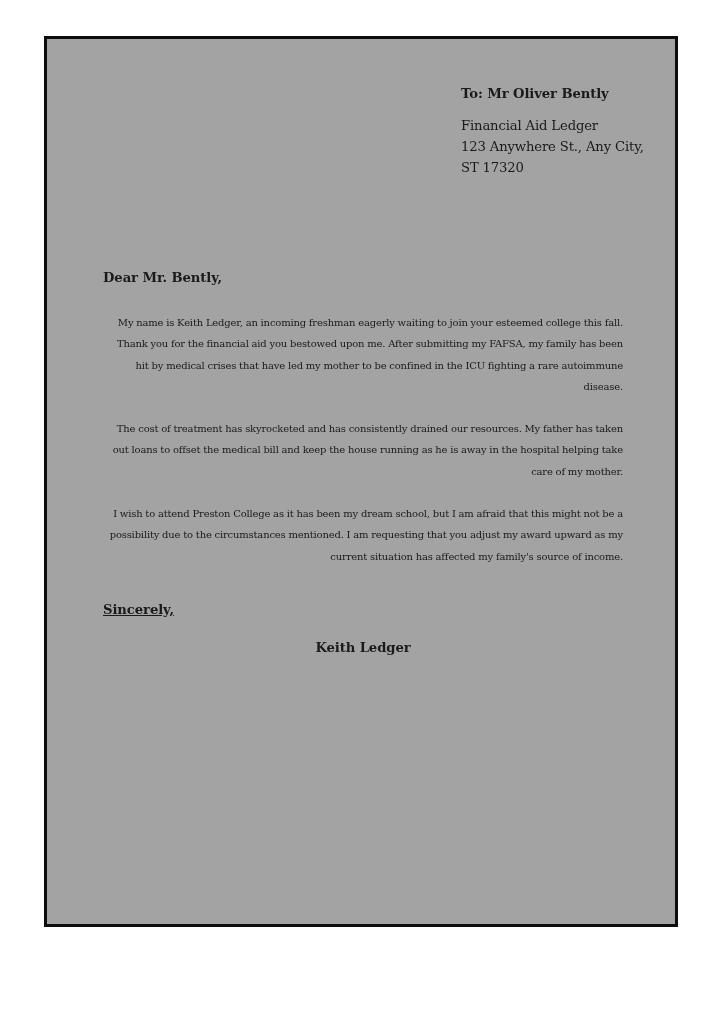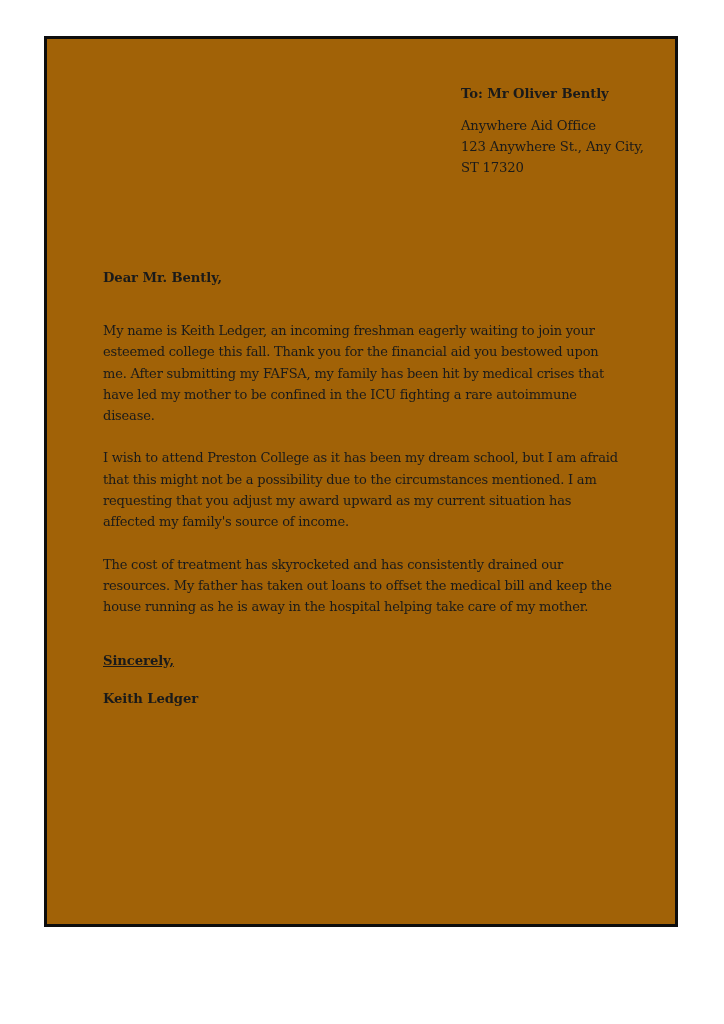--- a/index.html
+++ b/index.html
@@ -19,21 +19,21 @@
     width: 724px;
     height: 1024px;
     background: #ffffff;
   }
   .letter-sheet {
     position: absolute;
     left: 44px;
     top: 36px;
     width: 634px;
     height: 891px;
-    background: #a16207;
+    background: #a3a3a3;
     border: 3px solid #0d0d0d;
     box-sizing: border-box;
   }
   .letter-inner {
     position: absolute;
     left: 0;
     top: 0;
     right: 0;
     bottom: 0;
     padding: 0;
@@ -64,68 +64,69 @@
     left: 56px;
     top: 228px;
     width: 520px;
     color: #1a1a1a;
   }
   .salutation {
     font-weight: bold;
     font-size: 13.2px;
     line-height: 21px;
     letter-spacing: -0.1px;
-    margin: 0 0 32px 0;
+    margin: 0 0 24px 0;
   }
   .body-paragraph {
-    font-size: 13px;
+    font-size: 10px;
     line-height: 21.3px;
     letter-spacing: -0.18px;
     margin: 0 0 21px 0;
-    text-align: left;
+    text-align: right;
     word-spacing: -0.1px;
   }
   .closing-word {
     font-weight: bold;
     font-size: 13.2px;
     line-height: 21px;
     letter-spacing: -0.1px;
     margin: 32px 0 0 0;
     text-decoration: underline;
   }
   .signature-name {
     font-weight: bold;
     font-size: 13.2px;
     line-height: 21px;
     letter-spacing: -0.1px;
     margin: 17px 0 0 0;
+    text-align: center;
   }
 </style>
 </head>
 <body>
 
 <div class="page-canvas">
   <div class="letter-sheet">
     <div class="letter-inner">
 
       <div class="recipient-block">
         <p class="recipient-title">To: Mr Oliver Bently</p>
-        <p class="recipient-line">Anywhere Aid Office</p>
+        <p class="recipient-line">Financial Aid Ledger</p>
         <p class="recipient-line">123 Anywhere St., Any City,</p>
         <p class="recipient-line">ST 17320</p>
       </div>
 
       <div class="body-block">
         <p class="salutation">Dear Mr. Bently,</p>
 
         <p class="body-paragraph">My name is Keith Ledger, an incoming freshman eagerly waiting to join your esteemed college this fall. Thank you for the financial aid you bestowed upon me. After submitting my FAFSA, my family has been hit by medical crises that have led my mother to be confined in the ICU fighting a rare autoimmune disease.</p>
 
+        <p class="body-paragraph">The cost of treatment has skyrocketed and has consistently drained our resources. My father has taken out loans to offset the medical bill and keep the house running as he is away in the hospital helping take care of my mother.</p>
+
         <p class="body-paragraph">I wish to attend Preston College as it has been my dream school, but I am afraid that this might not be a possibility due to the circumstances mentioned. I am requesting that you adjust my award upward as my current situation has affected my family's source of income.</p>
-
-        <p class="body-paragraph">The cost of treatment has skyrocketed and has consistently drained our resources. My father has taken out loans to offset the medical bill and keep the house running as he is away in the hospital helping take care of my mother.</p>
 
 
 
         <p class="closing-word">Sincerely,</p>
 
         <p class="signature-name">Keith Ledger</p>
       </div>
 
     </div>
   </div>

